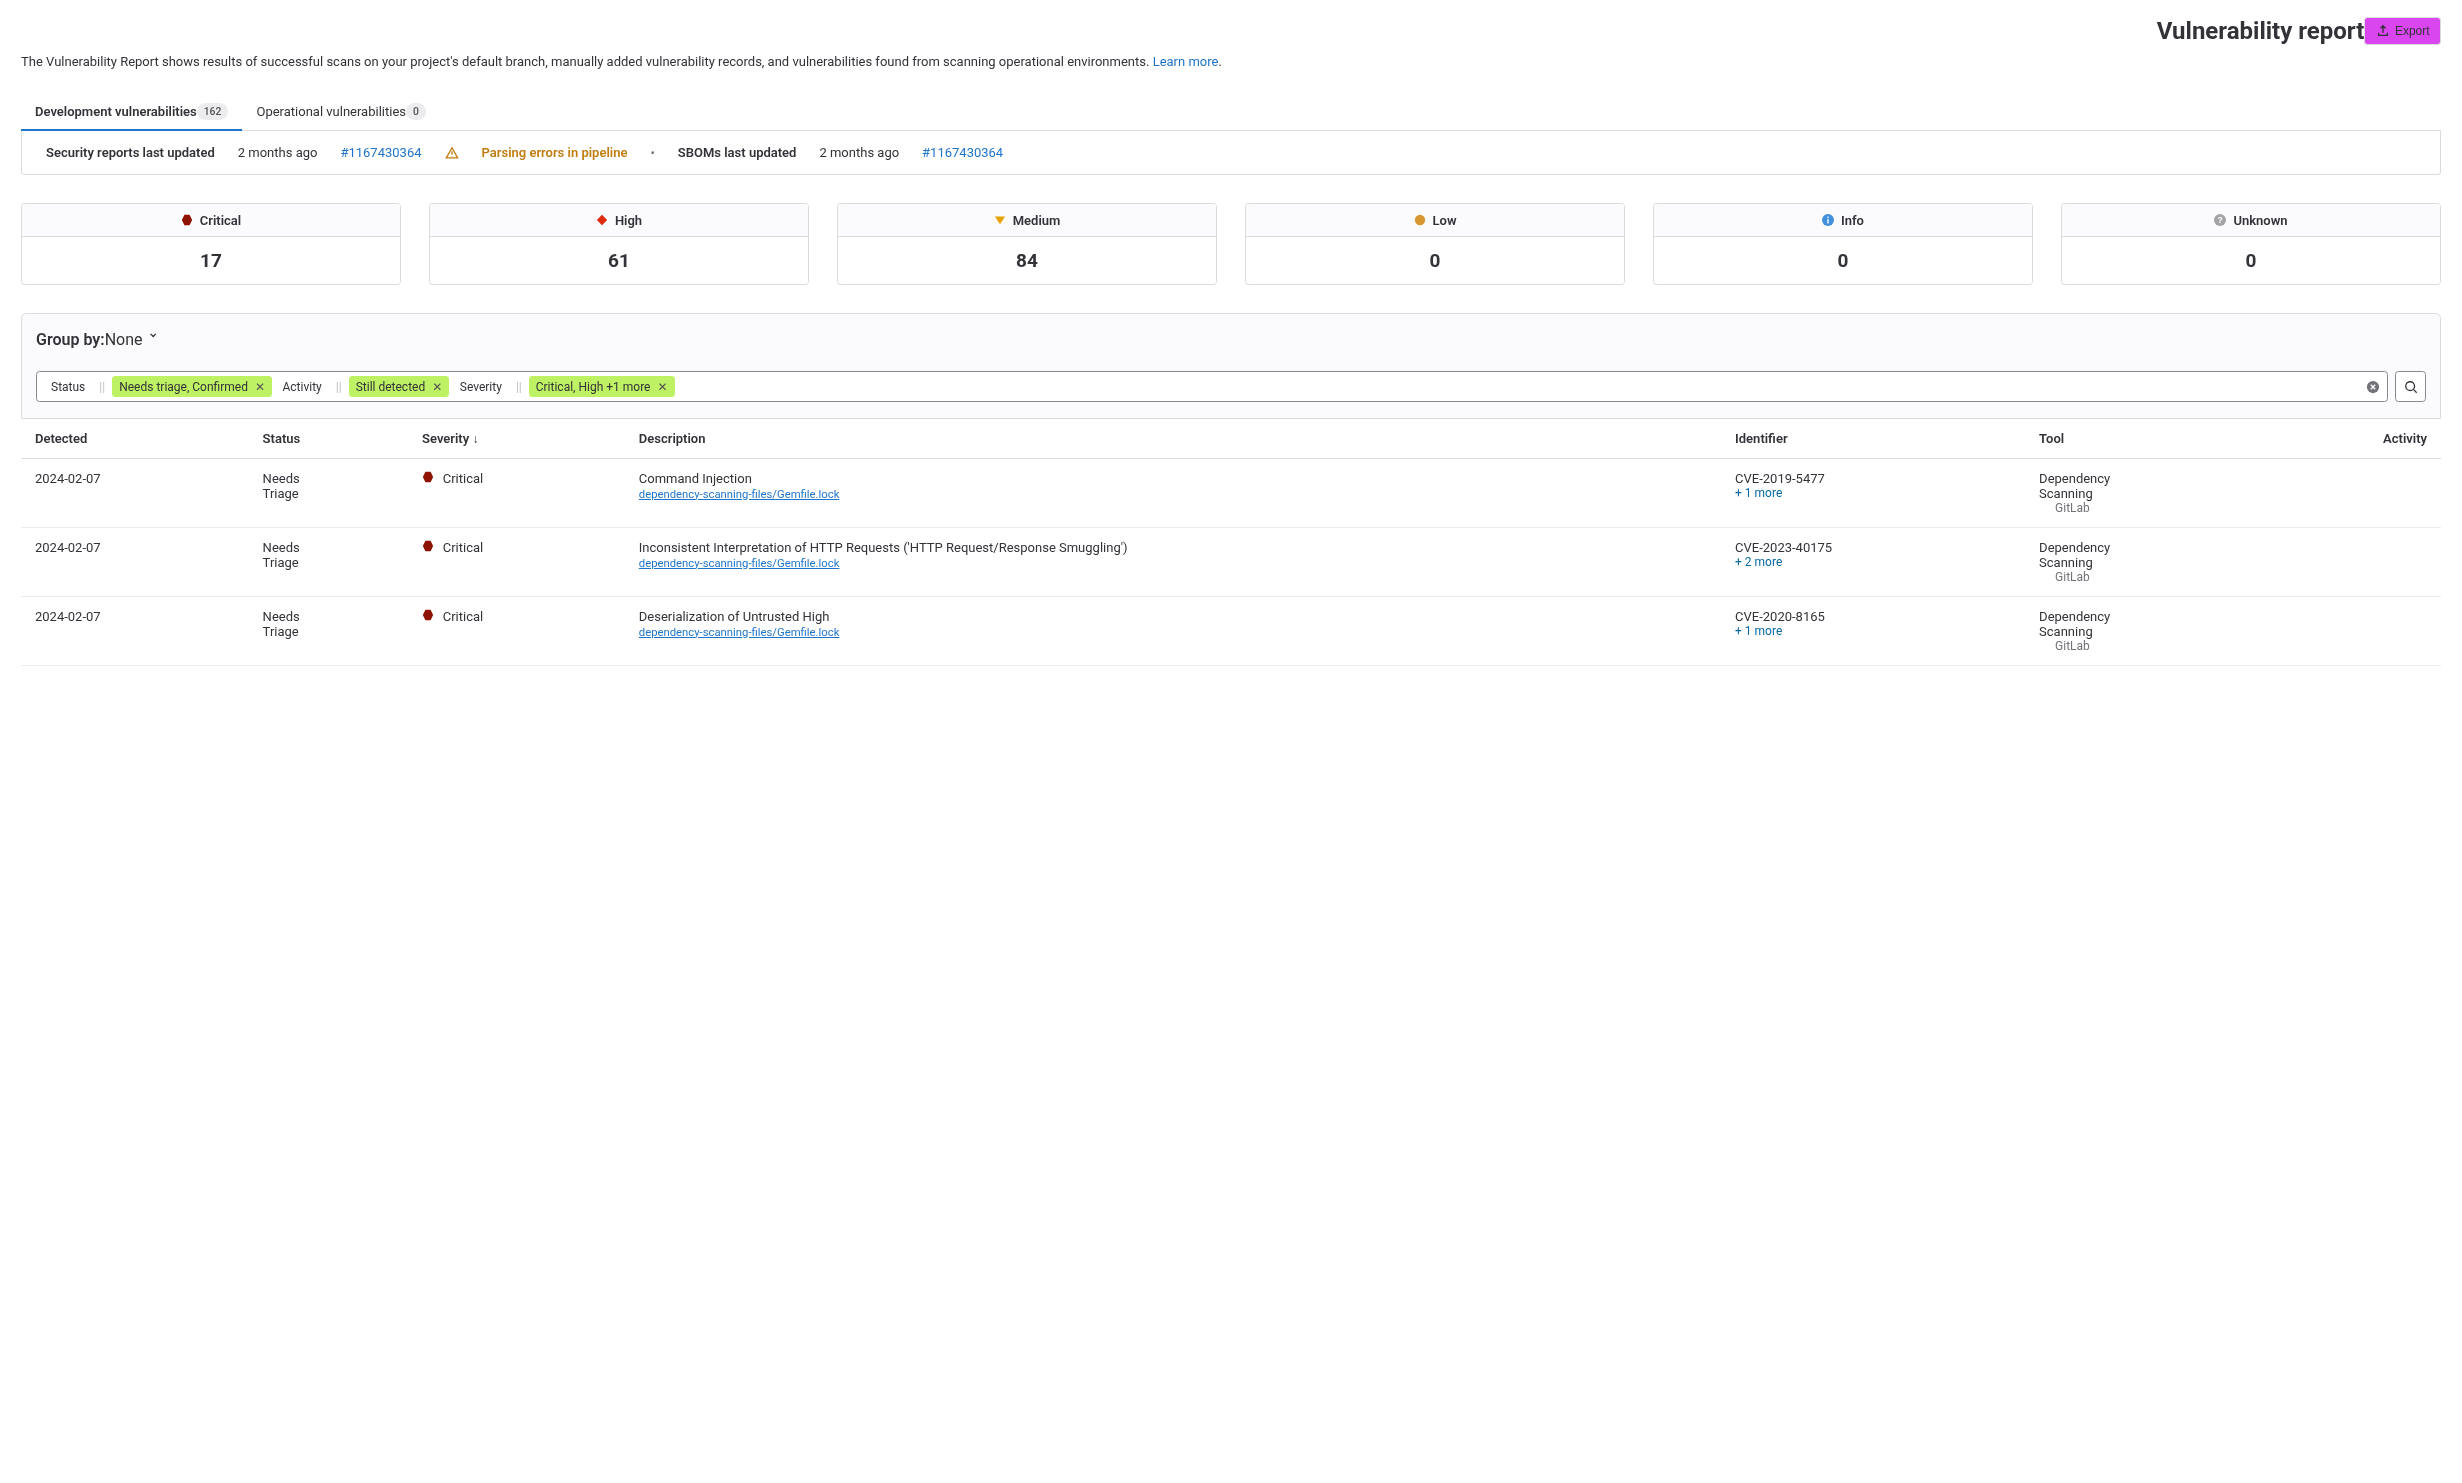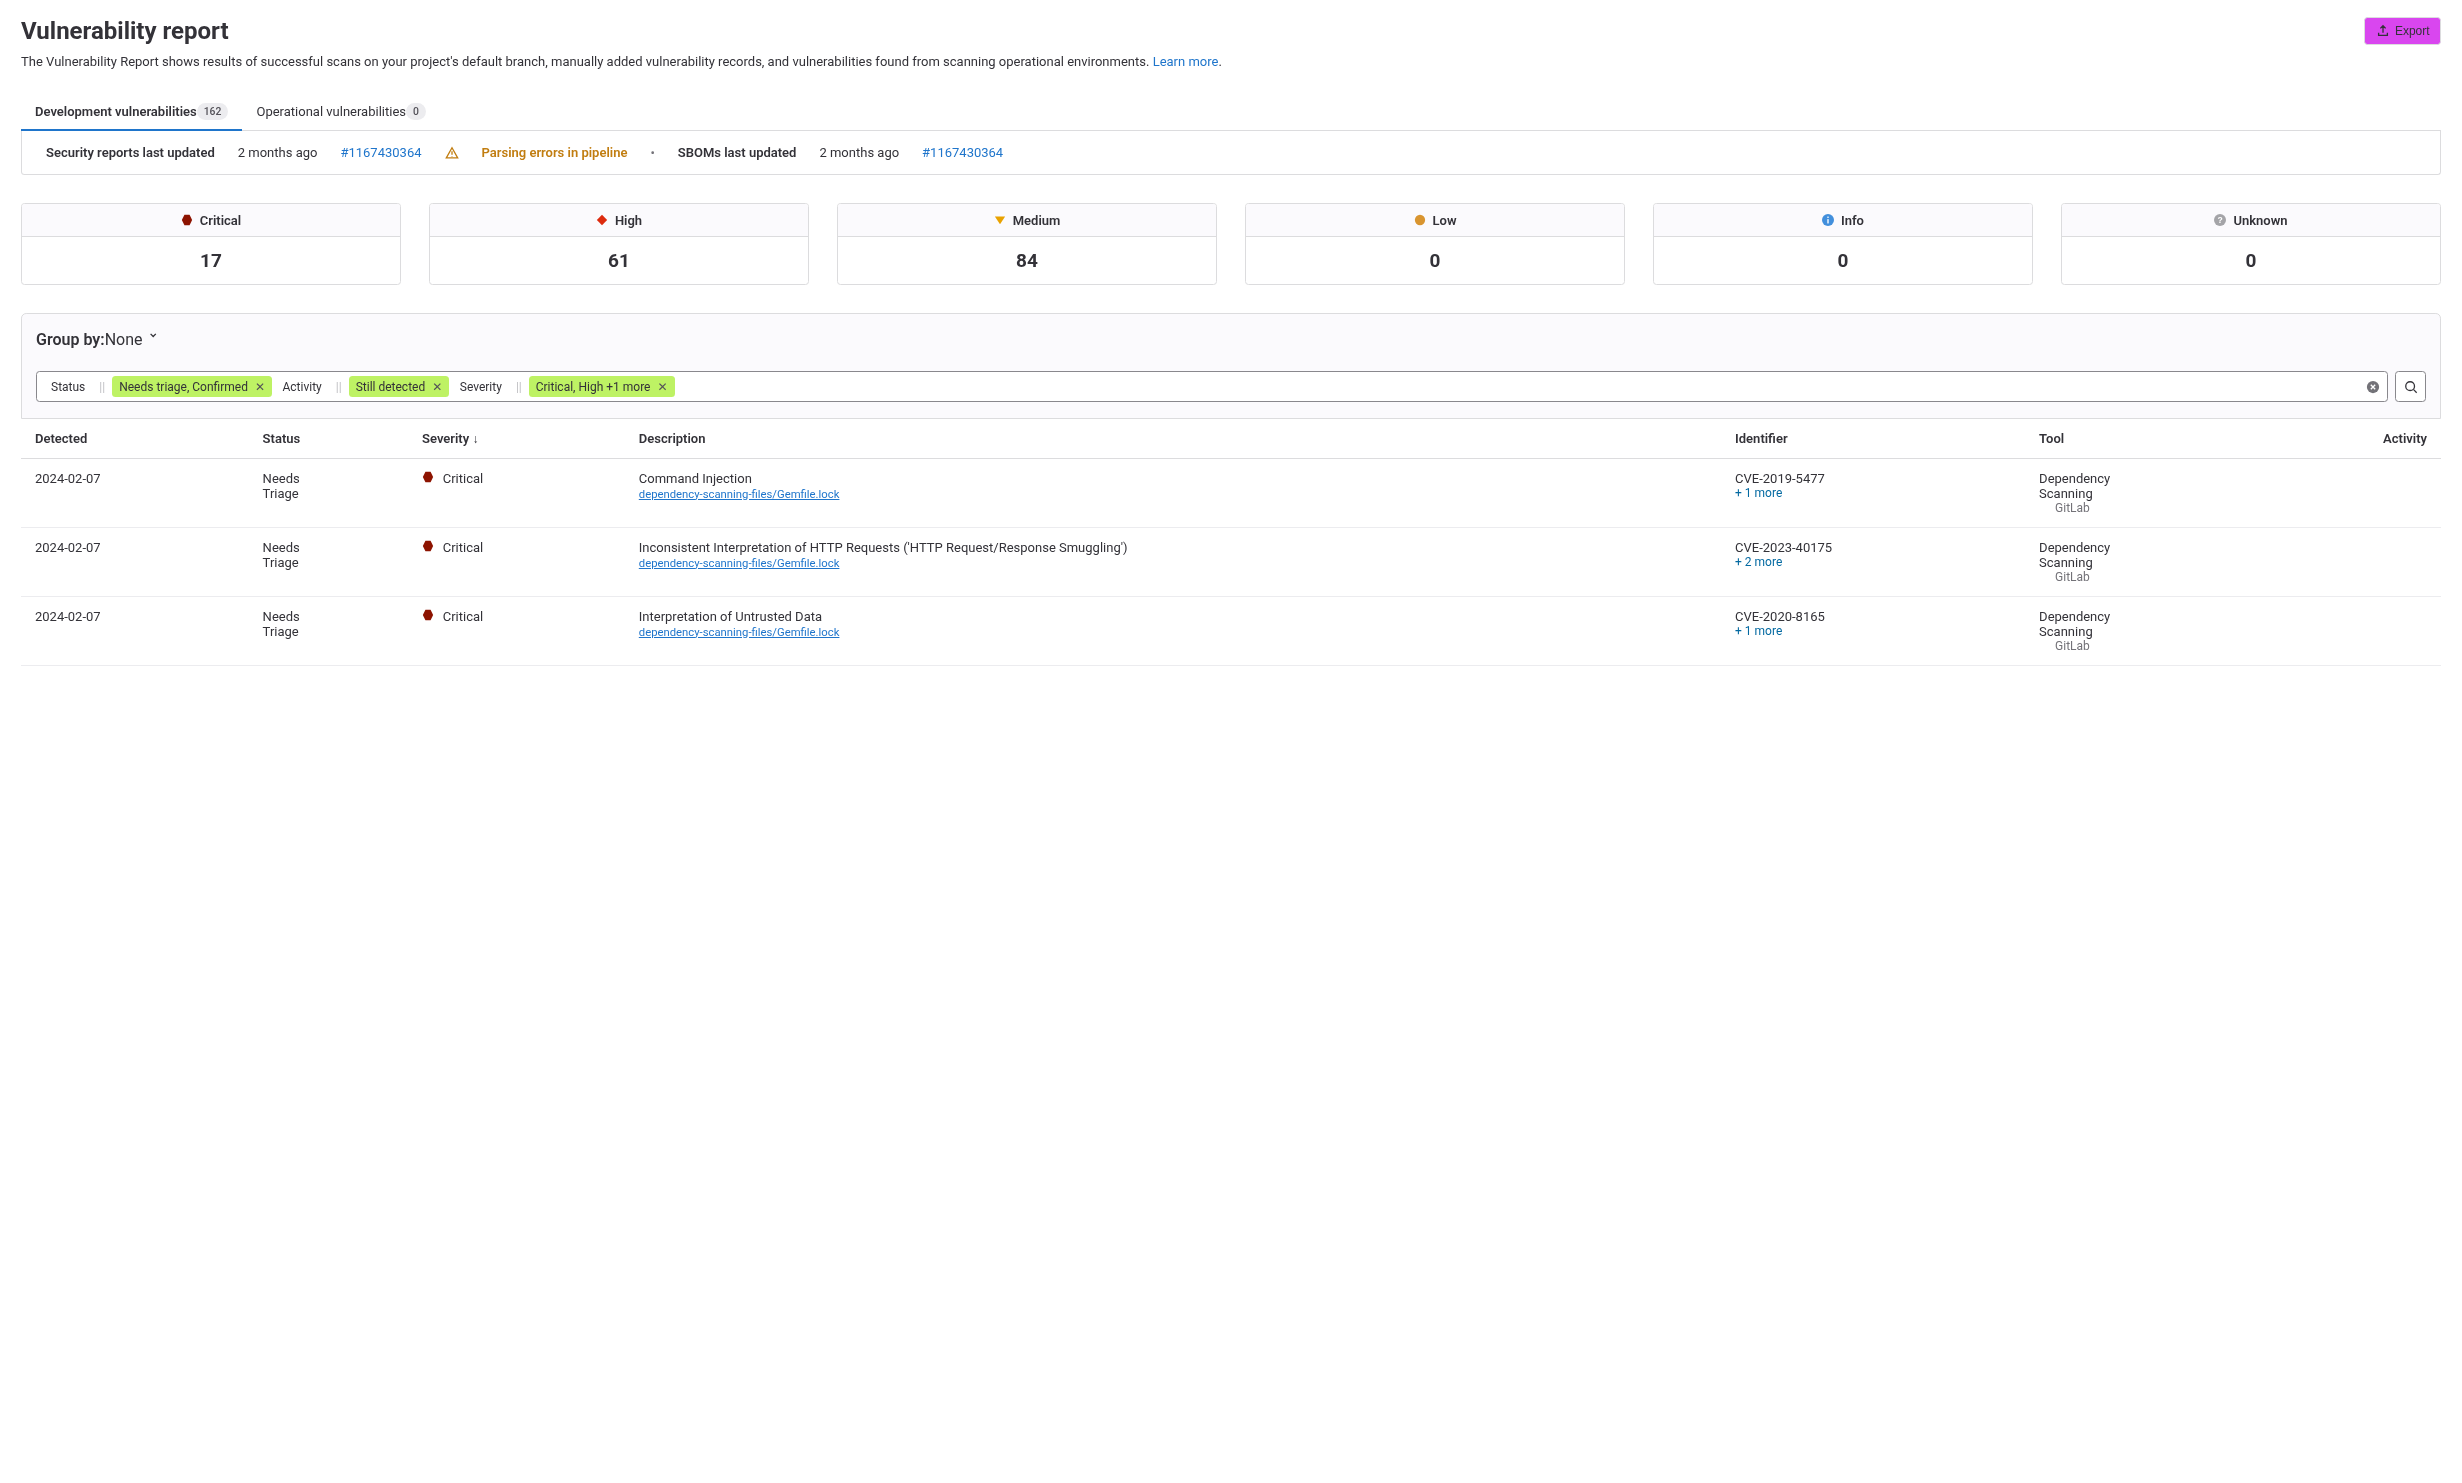--- a/index.html
+++ b/index.html
@@ -1,17 +1,17 @@
 <!DOCTYPE html>
 <html style="font-size:14px"><head>
 <meta charset="utf-8">
 <style>
 * { box-sizing: border-box; margin: 0; padding: 0; }
 body { font-family: -apple-system, BlinkMacSystemFont, "Segoe UI", Roboto, sans-serif; color: #333238; background: #fff; padding: 17.4px 21px; font-size: 12px; }
-.header-row { display: flex; justify-content: space-between; align-items: flex-start; margin-bottom: 7px; }
+.header-row { display: flex; justify-content: flex-end; align-items: flex-start; margin-bottom: 7px; }
 h1 { font-size: 24px; font-weight: 700; color: #333238; }
 .export-btn { display: inline-flex; align-items: center; gap: 5.2px; border: 0.9px solid #dcdcde; background: #d946ef; border-radius: 3.5px; padding: 6px 10.4px; font-size: 12px; color: #333238; cursor: pointer; }
 .export-btn svg { width: 14px; height: 14px; }
 .subtitle { font-size: 13px; color: #333238; margin-bottom: 21px; line-height: 1.5; }
 .subtitle a { color: #1f75cb; text-decoration: none; }
 .tabs { display: flex; border-bottom: 0.9px solid #dcdcde; margin-bottom: 0; }
 .tab { padding: 10.4px 14px; font-size: 13px; color: #333238; cursor: pointer; display: flex; align-items: center; position: relative; }
 .tab.active { font-weight: 600; }
 .tab.active::after { content: ""; position: absolute; left: 0; right: 0; bottom: -0.9px; height: 1.7px; background: #1f75cb; }
 .badge { background: #ececef; color: #535158; border-radius: 8.7px; padding: 1.7px 7px; font-size: 10.4px; font-weight: 500; }
@@ -264,21 +264,21 @@
     <td>2024-02-07</td>
     <td>Needs<br>Triage</td>
     <td>
           <div class="sev-cell">
             <span><svg width="12" height="12" viewBox="0 0 14 14">
                 <polygon points="4,1 10,1 13,7 10,13 4,13 1,7" fill="#8d1300"></polygon>
               </svg></span>
             <span>Critical</span>
           </div>
         </td>
-    <td style="max-width:451px;"><div class="desc-title">Interpretation of Untrusted Data</div><a href="#" class="desc-link">dependency-scanning-files/Gemfile.lock</a></td>
+    <td style="max-width:451px;"><div class="desc-title">Deserialization of Untrusted High</div><a href="#" class="desc-link">dependency-scanning-files/Gemfile.lock</a></td>
     <td>
           <div>CVE-2020-8165</div>
           <div class="more-text">+ 1 more</div>
         </td>
     <td>
           <div>Dependency<br>Scanning</div>
           <div class="tool-vendor">GitLab</div>
         </td>
     <td></td>
       </tr>

